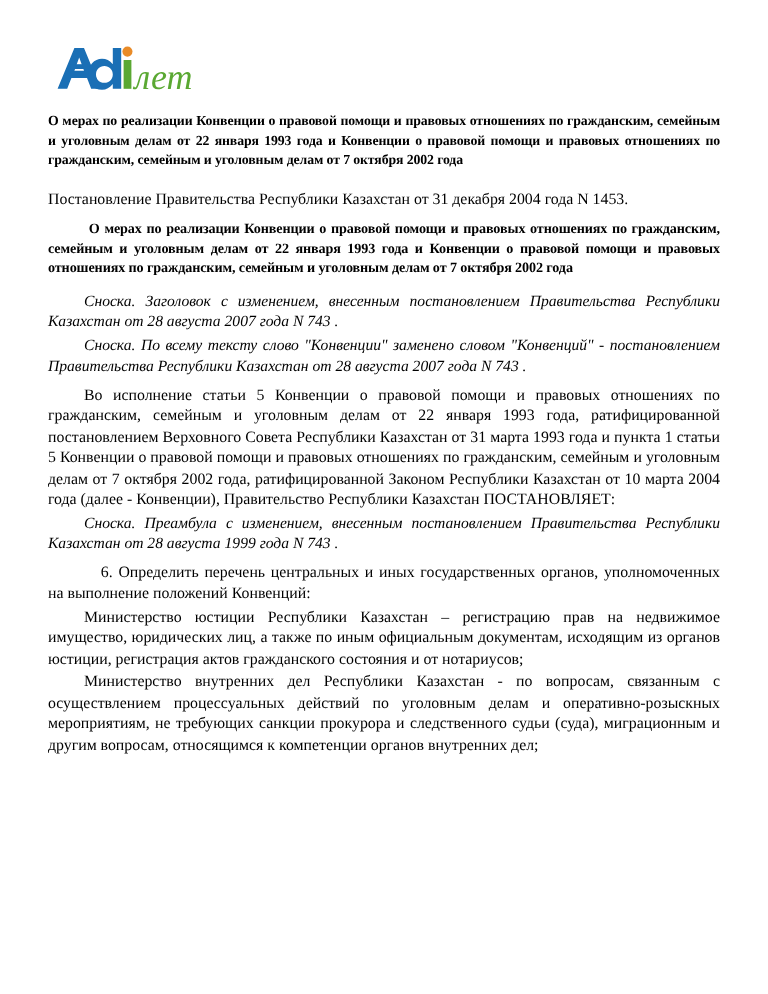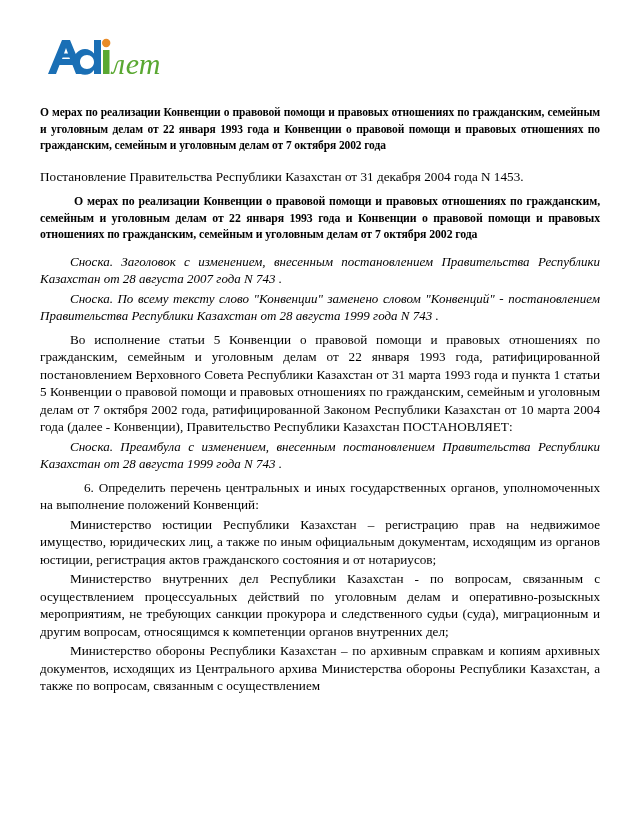--- a/index.html
+++ b/index.html
@@ -24,21 +24,21 @@
   .logo-wrap {
     position: absolute;
     left: 40px;
     top: 34px;
     width: 150px;
     height: 48px;
   }
   .content {
     position: absolute;
     left: 40px;
-    top: 104px;
+    top: 93px;
     width: 560px;
   }
   .doc-title {
     font-family: "Liberation Serif", serif;
     font-weight: bold;
     font-size: 11.5px;
     line-height: 16.5px;
     text-align: justify;
     margin: 0 0 14px 0;
     letter-spacing: -0.1px;
@@ -99,32 +99,31 @@
   <div class="content">
 
     <div class="doc-title">О мерах по реализации Конвенции о правовой помощи и правовых отношениях по гражданским, семейным и уголовным делам от 22 января 1993 года и Конвенции о правовой помощи и правовых отношениях по гражданским, семейным и уголовным делам от 7 октября 2002 года</div>
 
     <div class="para">Постановление Правительства Республики Казахстан от 31 декабря 2004 года N 1453.</div>
 
     <div class="heading-bold">О мерах по реализации Конвенции о правовой помощи и правовых отношениях по гражданским, семейным и уголовным делам от 22 января 1993 года и Конвенции о правовой помощи и правовых отношениях по гражданским, семейным и уголовным делам от 7 октября 2002 года</div>
 
     <div class="note">Сноска. Заголовок с изменением, внесенным постановлением Правительства Республики Казахстан от 28 августа 2007 года N 743 .</div>
 
-    <div class="note">Сноска. По всему тексту слово "Конвенции" заменено словом "Конвенций" - постановлением Правительства Республики Казахстан от 28 августа 1999 года N 743 .</div>
+    <div class="note">Сноска. По всему тексту слово "Конвенции" заменено словом "Конвенций" - постановлением Правительства Республики Казахстан от 28 августа 2007 года N 743 .</div>
 
     <div class="spacer-xs"></div>
 
     <div class="para indent"><span>Во исполнение статьи 5 Конвенции о правовой помощи и правовых отношениях по гражданским, семейным и уголовным делам от 22 января 1993 года, ратифицированной постановлением Верховного Совета Республики Казахстан от 31 марта 1993 года и пункта 1 статьи 5 Конвенции о правовой помощи и правовых отношениях по гражданским, семейным и уголовным делам от 7 октября 2002 года, ратифицированной Законом Республики Казахстан от 10 марта 2004 года (далее - Конвенции), Правительство Республики Казахстан </span><span class="strong-inline">ПОСТАНОВЛЯЕТ:</span></div>
 
     <div class="note">Сноска. Преамбула с изменением, внесенным постановлением Правительства Республики Казахстан от 28 августа 1999 года N 743 .</div>
 
     <div class="spacer-xs"></div>
 
     <div class="para indent-lg">6. Определить перечень центральных и иных государственных органов, уполномоченных на выполнение положений Конвенций:</div>
 
     <div class="para indent">Министерство юстиции Республики Казахстан – регистрацию прав на недвижимое имущество, юридических лиц, а также по иным официальным документам, исходящим из органов юстиции, регистрация актов гражданского состояния и от нотариусов;</div>
 
     <div class="para indent">Министерство внутренних дел Республики Казахстан - по вопросам, связанным с осуществлением процессуальных действий по уголовным делам и оперативно-розыскных мероприятиям, не требующих санкции прокурора и следственного судьи (суда), миграционным и другим вопросам, относящимся к компетенции органов внутренних дел;</div>
 
-    <div class="para indent">Министерство обороны Республики Казахстан – по архивным справкам и копиям архивных документов, исходящих из Центрального архива Министерства обороны Республики Казахстан, а также по вопросам, связанным с осуществлением</div>
 
   </div>
 </div>
 
 </body></html>

